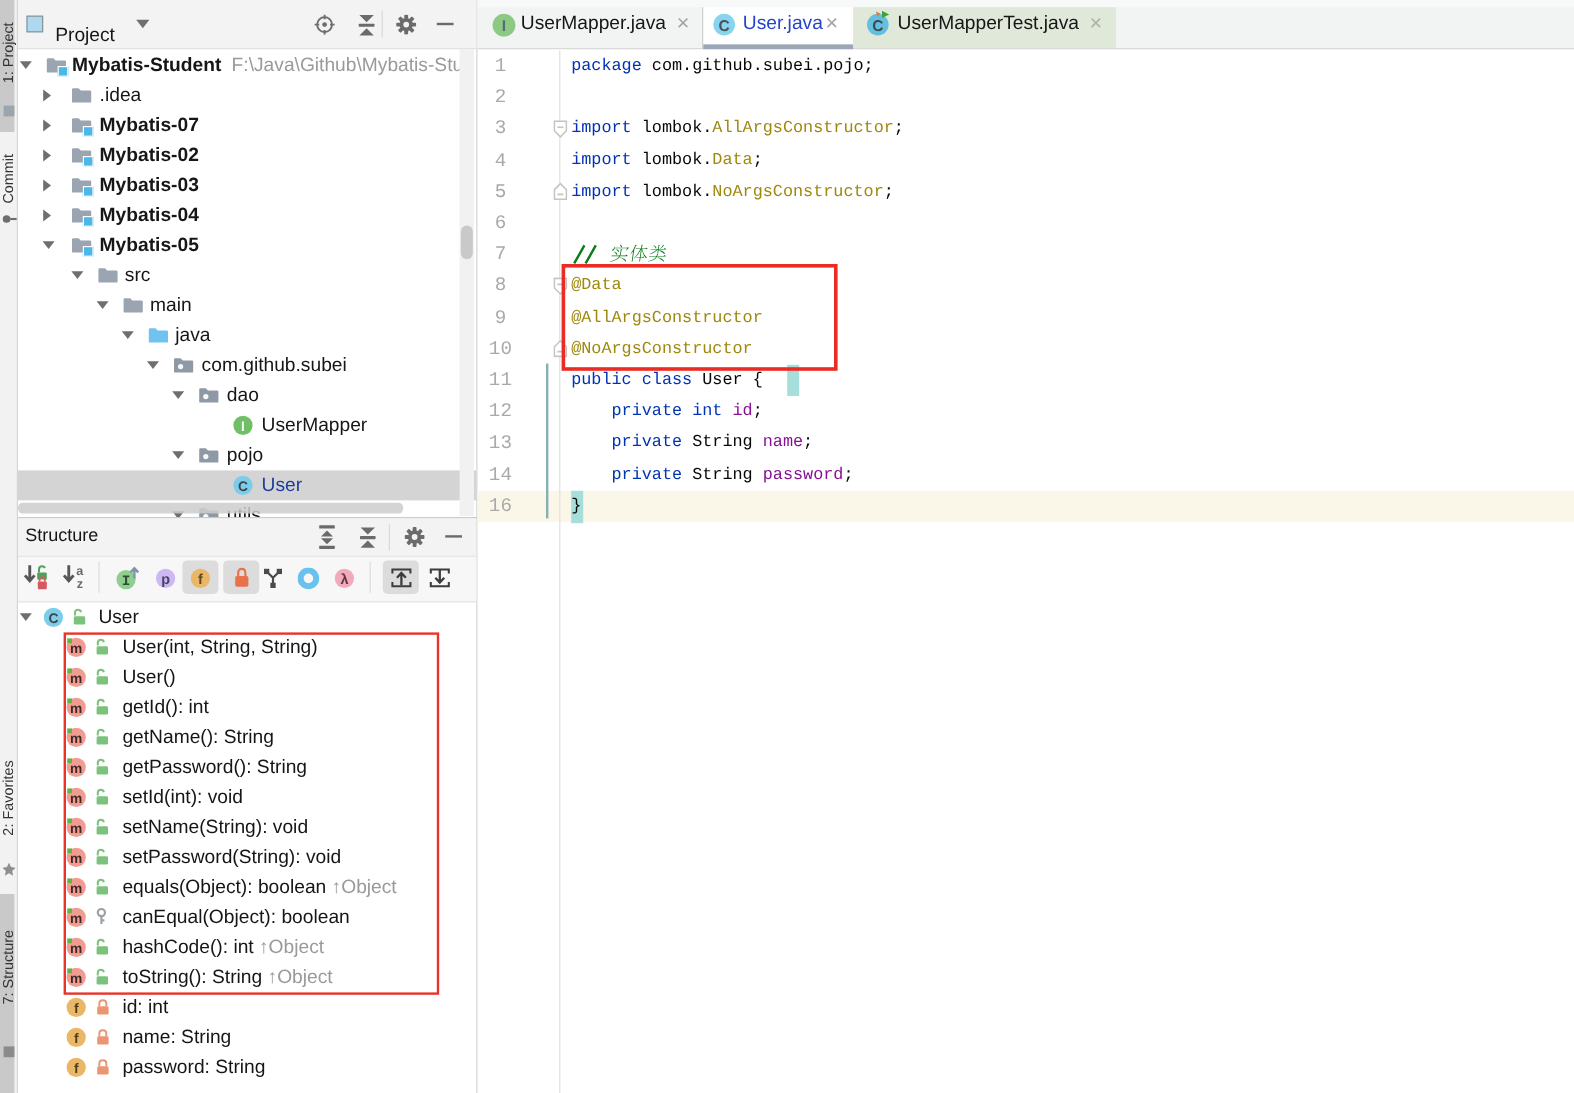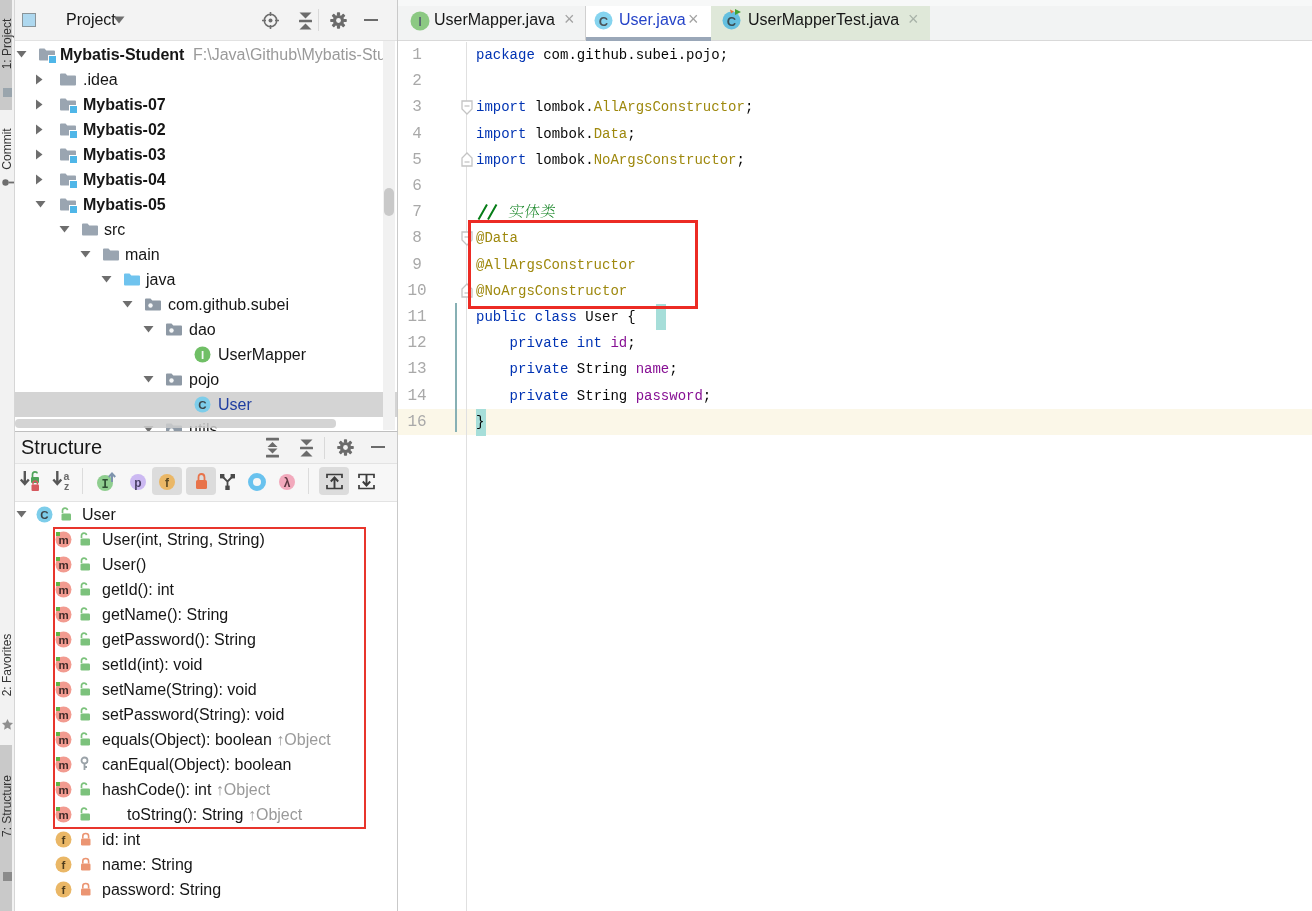--- a/index.html
+++ b/index.html
@@ -26,21 +26,21 @@
     <circle cx="4.5" cy="5.5" r="3.2" fill="#6e6e6e"></circle>
     <rect x="7.5" y="4.6" width="5.5" height="1.8" fill="#6e6e6e"></rect>
   </svg>
 <svg class="abs" style="left:2px;top:719px" width="11" height="11">
     <path d="M5.5 0 L7.2 3.6 L11 4.1 L8.2 6.8 L8.9 10.7 L5.5 8.8 L2.1 10.7 L2.8 6.8 L0 4.1 L3.8 3.6 Z" fill="#8f8f8f"></path>
   </svg>
 <div class="abs" style="left:3px;top:872px;width:9px;height:9px;background:#8b8b8b;"></div>
 <div class="abs" style="left:15px;top:0;width:382px;height:431px;background:#fff;border-right:1px solid #c9c9c9;overflow:hidden;"></div>
 <div class="abs" style="left:15px;top:0;width:382px;height:40px;background:#f3f3f3;border-bottom:1px solid #e2e2e2;"></div>
 <div class="abs" style="left:22px;top:13px;width:14px;height:14px;background:#aed8ef;border:1px solid #8a9499;box-sizing:border-box;"></div>
-<div class="abs" style="left:46px;top:10px;width:100px;height:20px;line-height:20px;font-size:16px;color:#161616;margin-left:20px;">Project</div>
+<div class="abs" style="left:46px;top:20px;width:100px;height:20px;line-height:20px;font-size:16px;color:#161616;">Project</div>
 <svg class="abs" style="left:112px;top:15px" width="14" height="10">
     <path d="M1.5 1.5 L12.5 1.5 L7 8.5 Z" fill="#6e6e6e"></path>
   </svg>
 <svg class="abs" style="left:262px;top:12px" width="17" height="17" viewBox="0 0 17 17">
     <circle cx="8.5" cy="8.5" r="6.2" fill="none" stroke="#6e6e6e" stroke-width="1.6"></circle>
     <circle cx="8.5" cy="8.5" r="2" fill="#6e6e6e"></circle>
     <path d="M8.5 0 V4 M8.5 13 V17 M0 8.5 H4 M13 8.5 H17" stroke="#6e6e6e" stroke-width="1.6"></path>
   </svg>
 <svg class="abs" style="left:297px;top:11px" width="17" height="19" viewBox="0 0 17 19">
     <g fill="#6b6b6b">
@@ -183,21 +183,21 @@
 <svg class="abs" style="left:165px;top:422px" width="18" height="15" viewBox="0 0 18 15">
     <path d="M1 2.5 Q1 1.5 2 1.5 L6.5 1.5 L8.3 3.5 L16 3.5 Q17 3.5 17 4.5 L17 12.5 Q17 13.5 16 13.5 L2 13.5 Q1 13.5 1 12.5 Z" fill="#8e99a5"></path>
     <circle cx="6.5" cy="8.5" r="2.2" fill="#f6f8f9"></circle>
   </svg>
 <div class="row" style="left:189px;top:417px;font-weight:normal;color:#161616;">utils</div>
 <div class="abs" style="left:383px;top:41px;width:12px;height:389px;background:#f1f1f1;"></div>
 <div class="abs" style="left:384px;top:188px;width:10px;height:28px;background:#c9c9c9;border-radius:5px;"></div>
 <div class="abs" style="left:15px;top:419px;width:321px;height:9px;background:#cdcdcd;border-radius:4px;opacity:0.85;"></div>
 <div class="abs" style="left:15px;top:431px;width:382px;height:480px;background:#fff;border-right:1px solid #c9c9c9;border-top:1px solid #bfbfbf;overflow:hidden;"></div>
 <div class="abs" style="left:15px;top:432px;width:382px;height:31px;background:#f3f3f3;"></div>
-<div class="abs" style="left:21px;top:437px;width:120px;height:20px;line-height:20px;font-size:20px;color:#161616;">Structure</div>
+<div class="abs" style="left:21px;top:437px;width:120px;height:20px;line-height:20px;font-size:15px;color:#161616;">Structure</div>
 <svg class="abs" style="left:264px;top:437px" width="17" height="21" viewBox="0 0 17 21">
     <g fill="#6b6b6b">
       <rect x="2" y="0.8" width="13" height="2.6" rx="0.5"></rect>
       <path d="M3.5 10 H13.5 L8.5 5 Z"></path>
       <path d="M3.5 11.5 H13.5 L8.5 16.5 Z"></path>
       <rect x="2" y="17.8" width="13" height="2.6" rx="0.5"></rect>
     </g>
   </svg>
 <svg class="abs" style="left:298px;top:438px" width="17" height="19" viewBox="0 0 17 19">
     <g fill="#6b6b6b">
@@ -402,21 +402,21 @@
 <div class="row" style="left:102px;top:777px;">hashCode(): int <span style="color:#9a9a9a">↑Object</span></div>
 <svg class="abs" style="left:55px;top:806px" width="17" height="17">
     <circle cx="8.5" cy="8.5" r="8" fill="#f29b90"></circle>
     <rect x="1" y="1" width="4" height="4" fill="#62b543"></rect>
     <text x="8.5" y="13" font-size="11.5" font-weight="bold" fill="#402a28" text-anchor="middle" font-family="Liberation Sans">m</text>
   </svg>
 <svg class="abs" style="left:77px;top:806px" width="15" height="16">
     <rect x="3.5" y="7.5" width="9.5" height="7" rx="1.2" fill="#7cc27c"></rect>
     <path d="M4.5 7 V4.6 Q4.5 2.2 7 2.2 Q9.2 2.2 9.5 4.2" fill="none" stroke="#7cc27c" stroke-width="1.7"></path>
   </svg>
-<div class="row" style="left:102px;top:802px;margin-left:25px;">toString(): String <span style="color:#9a9a9a">↑Object</span></div>
+<div class="row" style="left:102px;top:802px;">toString(): String <span style="color:#9a9a9a">↑Object</span></div>
 <svg class="abs" style="left:55px;top:831px" width="17" height="17">
     <circle cx="8.5" cy="8.5" r="8" fill="#eab766"></circle>
     <text x="8.5" y="13" font-size="11.5" font-weight="bold" fill="#4e3d1d" text-anchor="middle" font-family="Liberation Sans">f</text>
   </svg>
 <svg class="abs" style="left:78px;top:831px" width="15" height="16">
     <rect x="3" y="7.5" width="9.5" height="7" rx="1.2" fill="#eb9572"></rect>
     <path d="M4.8 7.5 V5 Q4.8 2.5 7.7 2.5 Q10.6 2.5 10.6 5 V7.5" fill="none" stroke="#eb9572" stroke-width="1.6"></path>
   </svg>
 <div class="row" style="left:102px;top:827px;">id: int</div>
 <svg class="abs" style="left:55px;top:856px" width="17" height="17">

